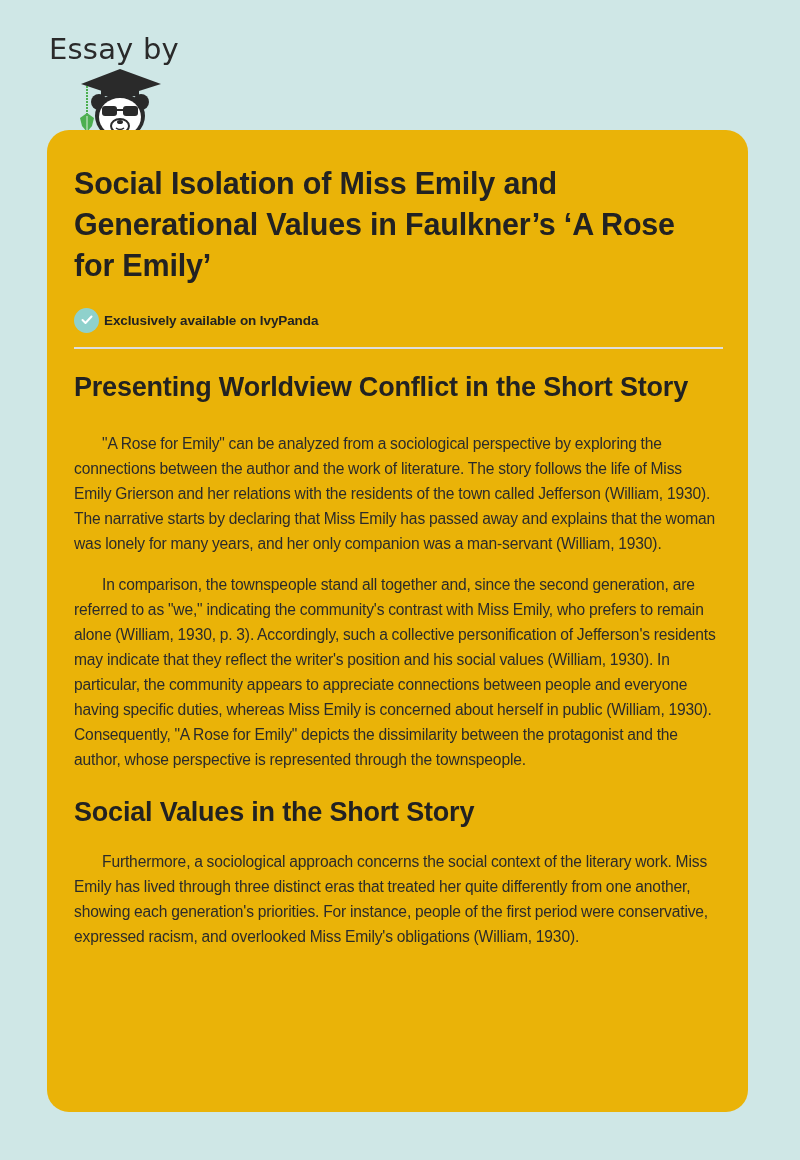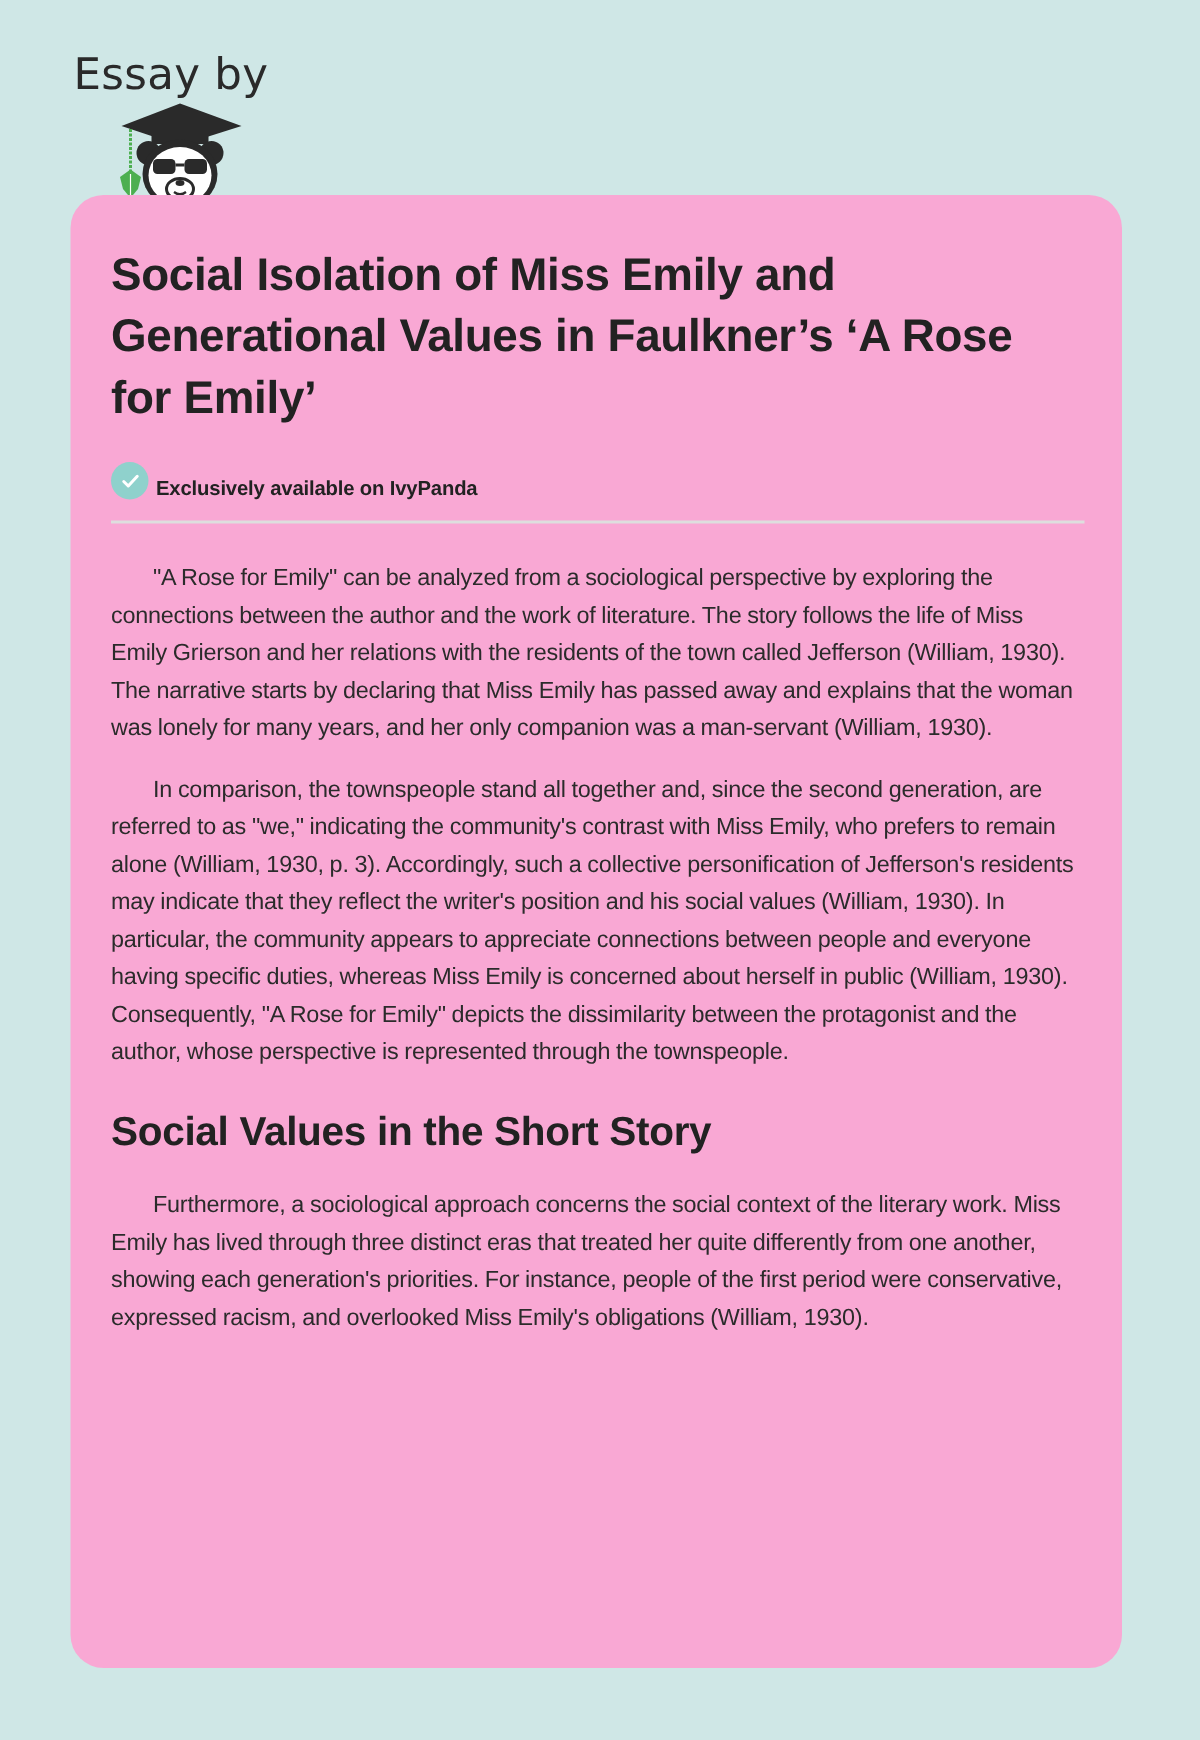--- a/index.html
+++ b/index.html
@@ -51,36 +51,36 @@
       top: -14px;
       margin-left: 1px;
     }
 
     .card {
       position: absolute;
       top: 130px;
       left: 47px;
       width: 701px;
       height: 982px;
-      background: #f9a8d4;
+      background: #eab308;
       border-radius: 22px;
       padding: 36px 26px 0 27px;
     }
     h1.title {
       font-family: "Liberation Sans", sans-serif;
       font-weight: bold;
       font-size: 30.5px;
       line-height: 41px;
       color: #222;
       letter-spacing: -0.2px;
       margin-top: -3px;
     }
     .exclusive {
       display: flex;
-      align-items: flex-end;
+      align-items: center;
       margin-top: 21px;
       height: 26px;
     }
     .check {
       width: 25px;
       height: 25px;
       border-radius: 50%;
       background: #8fd1cc;
       display: flex;
       align-items: center;
@@ -161,18 +161,19 @@
     <span class="check">
       <svg width="12" height="10" viewBox="0 0 12 10">
         <polyline points="1.5,5 4.5,8 10.5,1.5" fill="none" stroke="#ffffff" stroke-width="2" stroke-linecap="round" stroke-linejoin="round"></polyline>
       </svg>
     </span>
     <span class="exclusive-label">Exclusively available on IvyPanda</span>
   </div>
 
   <div class="divider"></div>
 
+  <h2 class="section s1">Presenting Worldview Conflict in the Short Story</h2>
   <p class="para p1">"A Rose for Emily" can be analyzed from a sociological perspective by exploring the connections between the author and the work of literature. The story follows the life of Miss Emily Grierson and her relations with the residents of the town called Jefferson (William, 1930). The narrative starts by declaring that Miss Emily has passed away and explains that the woman was lonely for many years, and her only companion was a man-servant (William, 1930).</p>
   <p class="para p2">In comparison, the townspeople stand all together and, since the second generation, are referred to as "we," indicating the community's contrast with Miss Emily, who prefers to remain alone (William, 1930, p. 3). Accordingly, such a collective personification of Jefferson's residents may indicate that they reflect the writer's position and his social values (William, 1930). In particular, the community appears to appreciate connections between people and everyone having specific duties, whereas Miss Emily is concerned about herself in public (William, 1930). Consequently, "A Rose for Emily" depicts the dissimilarity between the protagonist and the author, whose perspective is represented through the townspeople.</p>
 
   <h2 class="section s2">Social Values in the Short Story</h2>
   <p class="para p3">Furthermore, a sociological approach concerns the social context of the literary work. Miss Emily has lived through three distinct eras that treated her quite differently from one another, showing each generation's priorities. For instance, people of the first period were conservative, expressed racism, and overlooked Miss Emily's obligations (William, 1930).</p>
 </main>
 
 </body></html>

